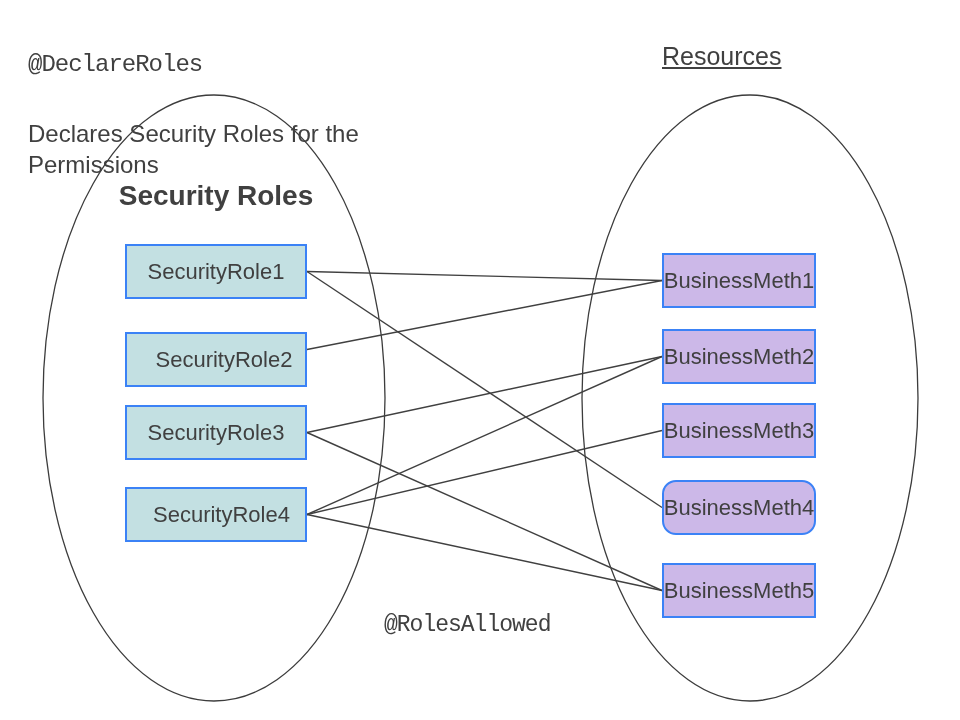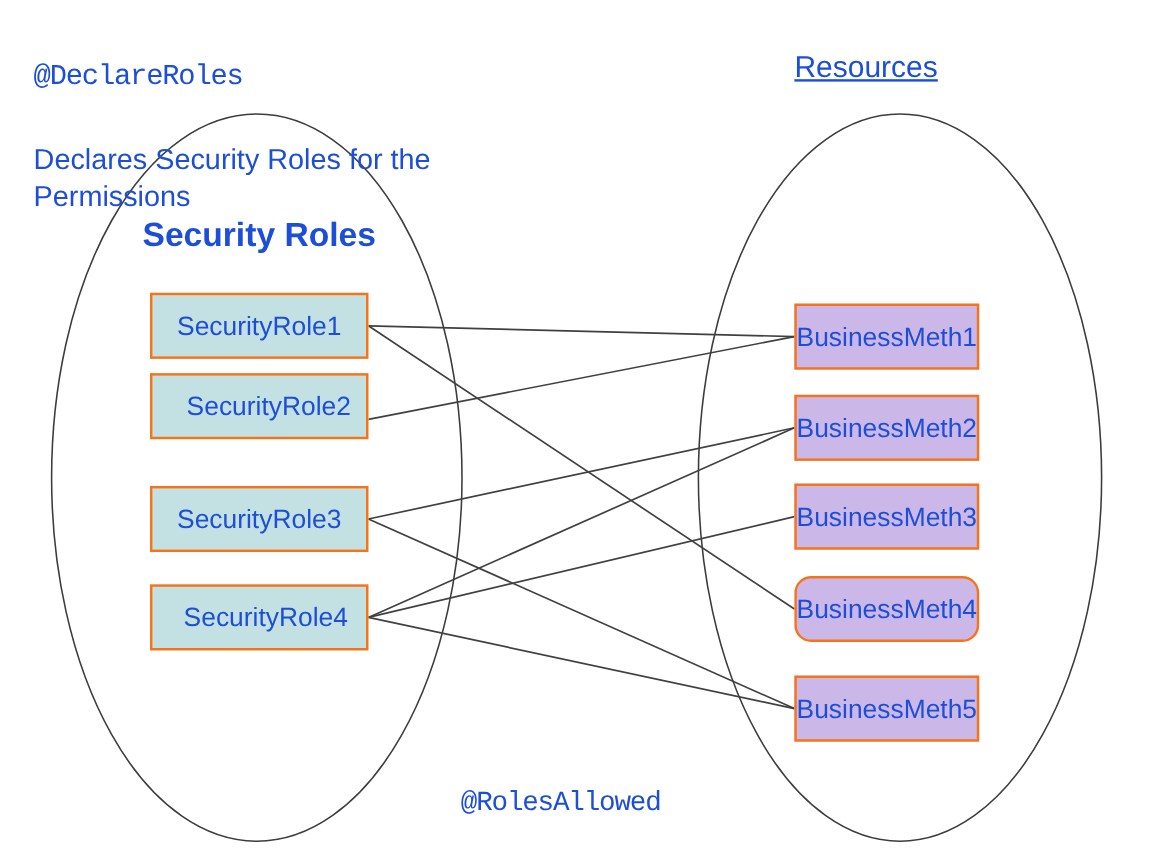--- a/index.html
+++ b/index.html
@@ -1,55 +1,55 @@
 <!DOCTYPE html>
 <html><head>
 <meta charset="utf-8">
 <style>
   html,body{margin:0;padding:0;background:#fff;}
   #canvas{
     position:relative;
     width:960px;height:720px;
     background:#ffffff;
     font-family:"Liberation Sans",sans-serif;
-    color:#1d4ed8;
+    color:#404040;
     overflow:hidden;
   }
   #diagram-layer{position:absolute;left:0;top:0;width:960px;height:720px;z-index:0;}
   .node{
     position:absolute;
     box-sizing:border-box;
     width:182px;height:55px;
-    border:2px solid #f97316;
+    border:2px solid #3b82f6;
     display:flex;align-items:center;justify-content:center;
     font-size:22px;
     z-index:2;
   }
   .role-node{left:125px;background:#c3e0e2;}
   .method-node{left:662px;width:154px;background:#ccb8e8;}
-  #sr1{top:244px;} #sr2{top:311px;padding-left:16px;} #sr3{top:405px;} #sr4{top:487px;padding-left:11px;}
+  #sr1{top:244px;} #sr2{top:332px;padding-left:16px;} #sr3{top:405px;} #sr4{top:487px;padding-left:11px;}
   #bm1{top:253px;} #bm2{top:329px;} #bm3{top:403px;} #bm4{top:480px;border-radius:14px;} #bm5{top:563px;}
 
   .txt{position:absolute;z-index:3;white-space:pre;}
   .mono{font-family:"Liberation Mono",monospace;}
 
   #declare-block{left:28px;top:14px;}
   #declare-code{font-size:24px;line-height:30px;letter-spacing:-1px;}
   #declare-desc{font-size:24px;line-height:31px;width:352px;white-space:normal;margin-top:2px;}
 
   #resources-label{left:662px;top:42px;font-size:25px;text-decoration:underline;}
 
   #security-roles-title{left:104px;top:180px;width:224px;text-align:center;
     font-size:28px;font-weight:bold;}
   #business-methods-title{left:678px;top:139px;width:172px;
     font-size:28px;font-weight:bold;line-height:37px;white-space:normal;}
 
   #permissions-block{left:384px;top:574px;}
   #permissions-label{font-size:24px;line-height:30px;}
-  .perm-line{font-size:23px;line-height:30px;letter-spacing:-1px;margin-top:44px;}
+  .perm-line{font-size:23px;line-height:30px;letter-spacing:-1px;}
 </style>
 </head>
 <body>
 
 <div id="canvas">
 
   <svg id="diagram-layer" width="960" height="720" viewBox="0 0 960 720">
     <ellipse cx="214" cy="398" rx="171" ry="303" fill="none" stroke="#3c3c3c" stroke-width="1.3"></ellipse>
     <ellipse cx="750" cy="398" rx="168" ry="303" fill="none" stroke="#3c3c3c" stroke-width="1.3"></ellipse>
     <g id="conn-layer">

